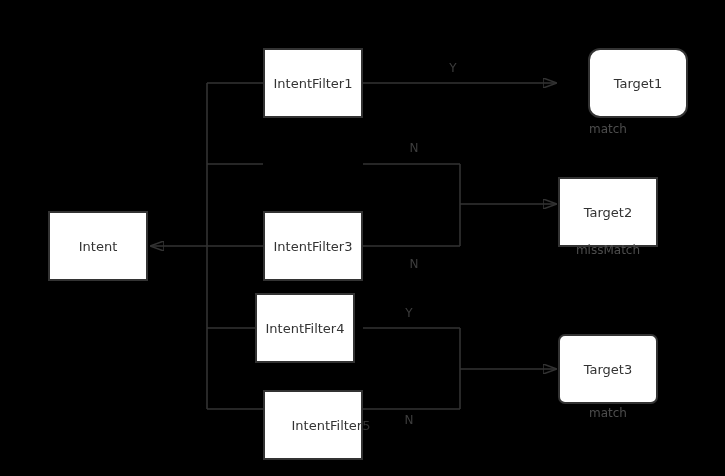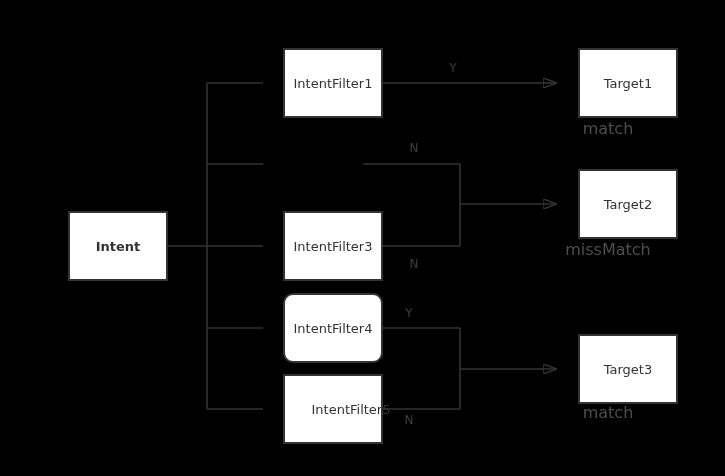--- a/index.html
+++ b/index.html
@@ -33,49 +33,48 @@
     height: 70px;
     background: var(--node-fill, #ffffff);
     border: 2px solid var(--node-border, #333333);
     box-sizing: border-box;
     display: flex;
     align-items: center;
     justify-content: center;
     color: var(--node-text, #333333);
     font-size: 13px;
     white-space: nowrap;
-    margin-left: 20px;
   }
-  .node-intent    { left: 48px;  top: 211px; font-weight: bold; }
+  .node-intent    { left: 48px;  top: 211px; }
   .node-filter1   { left: 263px; top: 48px;  }
   .node-filter2   { left: 263px; top: 129px; }
   .node-filter3   { left: 263px; top: 211px; justify-content: center; }
-  .node-filter4   { left: 263px; top: 293px; border-radius: 10px; }
-  .node-filter5   { left: 263px; top: 374px; padding-left: 36px; }
-  .node-target1   { left: 558px; top: 48px;  }
-  .node-target2   { left: 558px; top: 169px; align-items: center; }
-  .node-target3   { left: 558px; top: 334px; }
+  .node-filter4   { left: 255px; top: 293px; }
+  .node-filter5   { left: 263px; top: 390px; padding-left: 36px; }
+  .node-target1   { left: 588px; top: 48px; border-radius: 12px;  }
+  .node-target2   { left: 558px; top: 177px; align-items: center; }
+  .node-target3   { left: 558px; top: 334px; border-radius: 7px; }
   .edge-label {
     position: absolute;
     transform: translate(-50%, -50%);
     color: var(--edge-label-color, #3d3d3d);
     font-size: 12px;
     line-height: 1;
     white-space: nowrap;
   }
   .lbl-y1 { left: 453px; top: 68px;  }
   .lbl-n2 { left: 414px; top: 148px; }
   .lbl-n3 { left: 414px; top: 264px; }
   .lbl-y4 { left: 409px; top: 313px; }
   .lbl-n5 { left: 409px; top: 420px; }
   .caption {
     position: absolute;
     transform: translate(-50%, -50%);
     color: var(--caption-color, #4d4d4d);
-    font-size: 16px;
+    font-size: 12px;
     line-height: 1;
     white-space: nowrap;
   }
   .cap-t1 { left: 608px; top: 129px; }
   .cap-t2 { left: 608px; top: 250px; }
   .cap-t3 { left: 608px; top: 413px; }
 </style>
 </head>
 <body>
 

